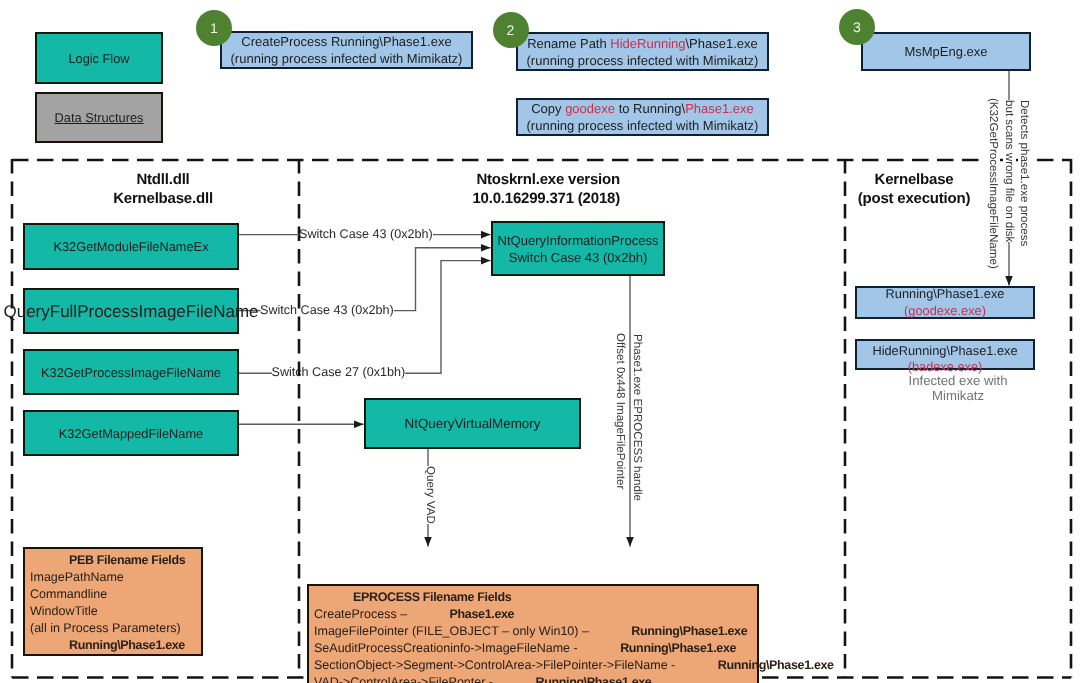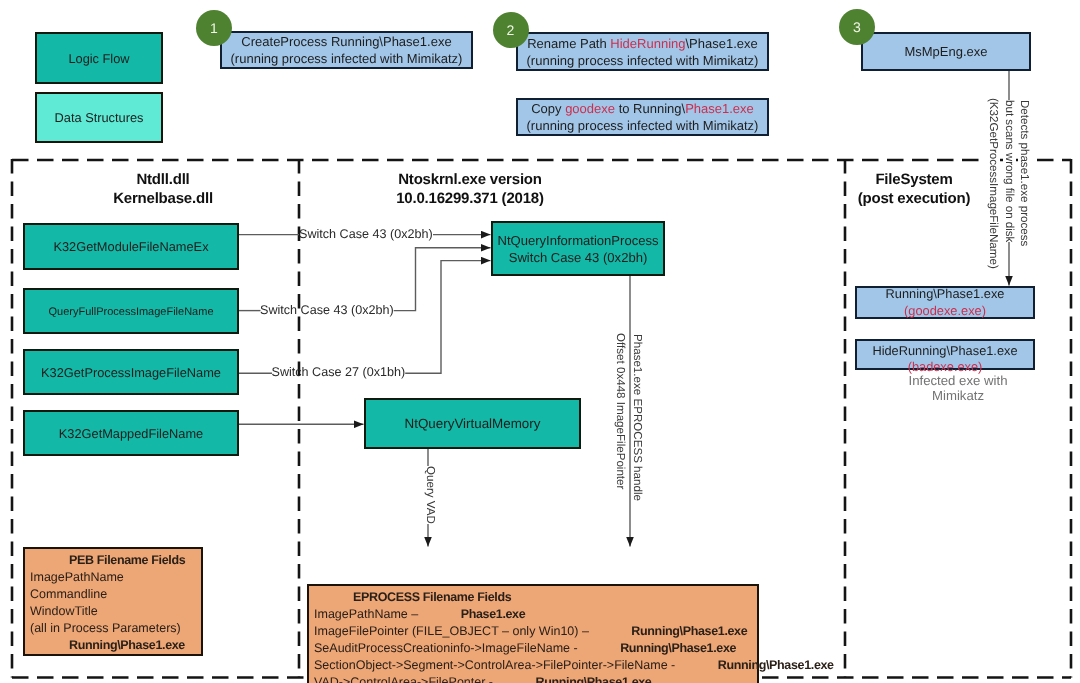--- a/index.html
+++ b/index.html
@@ -1,20 +1,20 @@
 <!DOCTYPE html>
 <html><head>
 <meta charset="utf-8">
 <style>
   html,body{margin:0;padding:0;}
   body{width:1080px;height:683px;background:#ffffff;font-family:"Liberation Sans",sans-serif;position:relative;overflow:hidden;-webkit-font-smoothing:antialiased;text-rendering:geometricPrecision;}
   #stage{position:absolute;left:0;top:0;width:1080px;height:683px;}
   .box{position:absolute;box-sizing:border-box;border:2.4px solid #16212b;display:flex;flex-direction:column;align-items:center;justify-content:center;text-align:center;line-height:16.8px;padding-top:2px;color:#1d1d1d;white-space:nowrap;}
   .green{background:#14b8a6;border-color:#0d1a0d;}
-  .orange{background:#5eead4;border-color:#1b1208;}
+  .orange{background:#a3a3a3;border-color:#1b1208;text-decoration:underline;}
   .blue{background:#a2c6e8;border-color:#111f33;}
   .circle{position:absolute;border-radius:50%;background:#4f8230;color:#eff6e6;display:flex;align-items:center;justify-content:center;font-size:14px;z-index:20;}
   .hdr{position:absolute;font-weight:bold;font-size:15px;color:#111;text-align:center;line-height:19px;}
   .lbl{position:absolute;font-size:12.6px;color:#2a2a2a;white-space:nowrap;}
   .rot{position:absolute;font-size:11.6px;color:#3a3a3a;white-space:nowrap;transform-origin:0 0;z-index:10;background:#ffffff;}
   .fields{position:absolute;box-sizing:border-box;border:2.4px solid #1b1208;background:#eda676;padding:3px 0 0 5px;color:#2b2018;}
   .fields div{font-size:12.5px;line-height:17px;white-space:nowrap;}
   .red{color:#cc2f4e;}
   b{font-weight:bold;letter-spacing:-0.35px;padding-left:39px;}
   .hdr{letter-spacing:-0.2px;}
@@ -87,33 +87,33 @@
   </div>
 
   <div class="box blue" style="left:861px;top:32px;width:170px;height:39px;font-size:13px;">
     <span>MsMpEng.exe</span>
   </div>
 
   <div class="hdr" style="left:63px;top:170px;width:200px;">
     <div>Ntdll.dll</div>
     <div>Kernelbase.dll</div>
   </div>
-  <div class="hdr" style="left:320px;top:170px;width:300px;text-align:center;">
+  <div class="hdr" style="left:320px;top:170px;width:300px;text-align:right;">
     <div>Ntoskrnl.exe version</div>
     <div>10.0.16299.371 (2018)</div>
   </div>
   <div class="hdr" style="left:824px;top:170px;width:180px;">
-    <div>FileSystem</div>
+    <div>Kernelbase</div>
     <div>(post execution)</div>
   </div>
 
   <div class="box green" style="left:23px;top:223px;width:216px;height:47px;font-size:12.8px;">
     <span>K32GetModuleFileNameEx</span>
   </div>
-  <div class="box green" style="left:23px;top:288px;width:216px;height:46px;font-size:11px;">
+  <div class="box green" style="left:23px;top:288px;width:216px;height:46px;font-size:17px;">
     <span>QueryFullProcessImageFileName</span>
   </div>
   <div class="box green" style="left:23px;top:349px;width:216px;height:46px;font-size:12.8px;">
     <span>K32GetProcessImageFileName</span>
   </div>
   <div class="box green" style="left:23px;top:410px;width:216px;height:46px;font-size:12.8px;">
     <span>K32GetMappedFileName</span>
   </div>
 
   <div class="box green" style="left:491px;top:221px;width:174px;height:55px;font-size:13.05px;">
@@ -152,20 +152,20 @@
     <div><b>PEB Filename Fields</b></div>
     <div>ImagePathName</div>
     <div>Commandline</div>
     <div>WindowTitle</div>
     <div>(all in Process Parameters)</div>
     <div><b>Running\Phase1.exe</b></div>
   </div>
 
   <div class="fields" style="left:307px;top:547px;width:452px;height:108px;margin-top:37px;">
     <div><b>EPROCESS Filename Fields</b></div>
-    <div><span>ImagePathName – </span><b>Phase1.exe</b></div>
+    <div><span>CreateProcess – </span><b>Phase1.exe</b></div>
     <div><span>ImageFilePointer (FILE_OBJECT – only Win10) – </span><b>Running\Phase1.exe</b></div>
     <div><span>SeAuditProcessCreationinfo-&gt;ImageFileName - </span><b>Running\Phase1.exe</b></div>
     <div><span>SectionObject-&gt;Segment-&gt;ControlArea-&gt;FilePointer-&gt;FileName - </span><b>Running\Phase1.exe</b></div>
     <div><span>VAD-&gt;ControlArea-&gt;FilePonter - </span><b>Running\Phase1.exe</b></div>
   </div>
 
 </div>
 
 </body></html>

